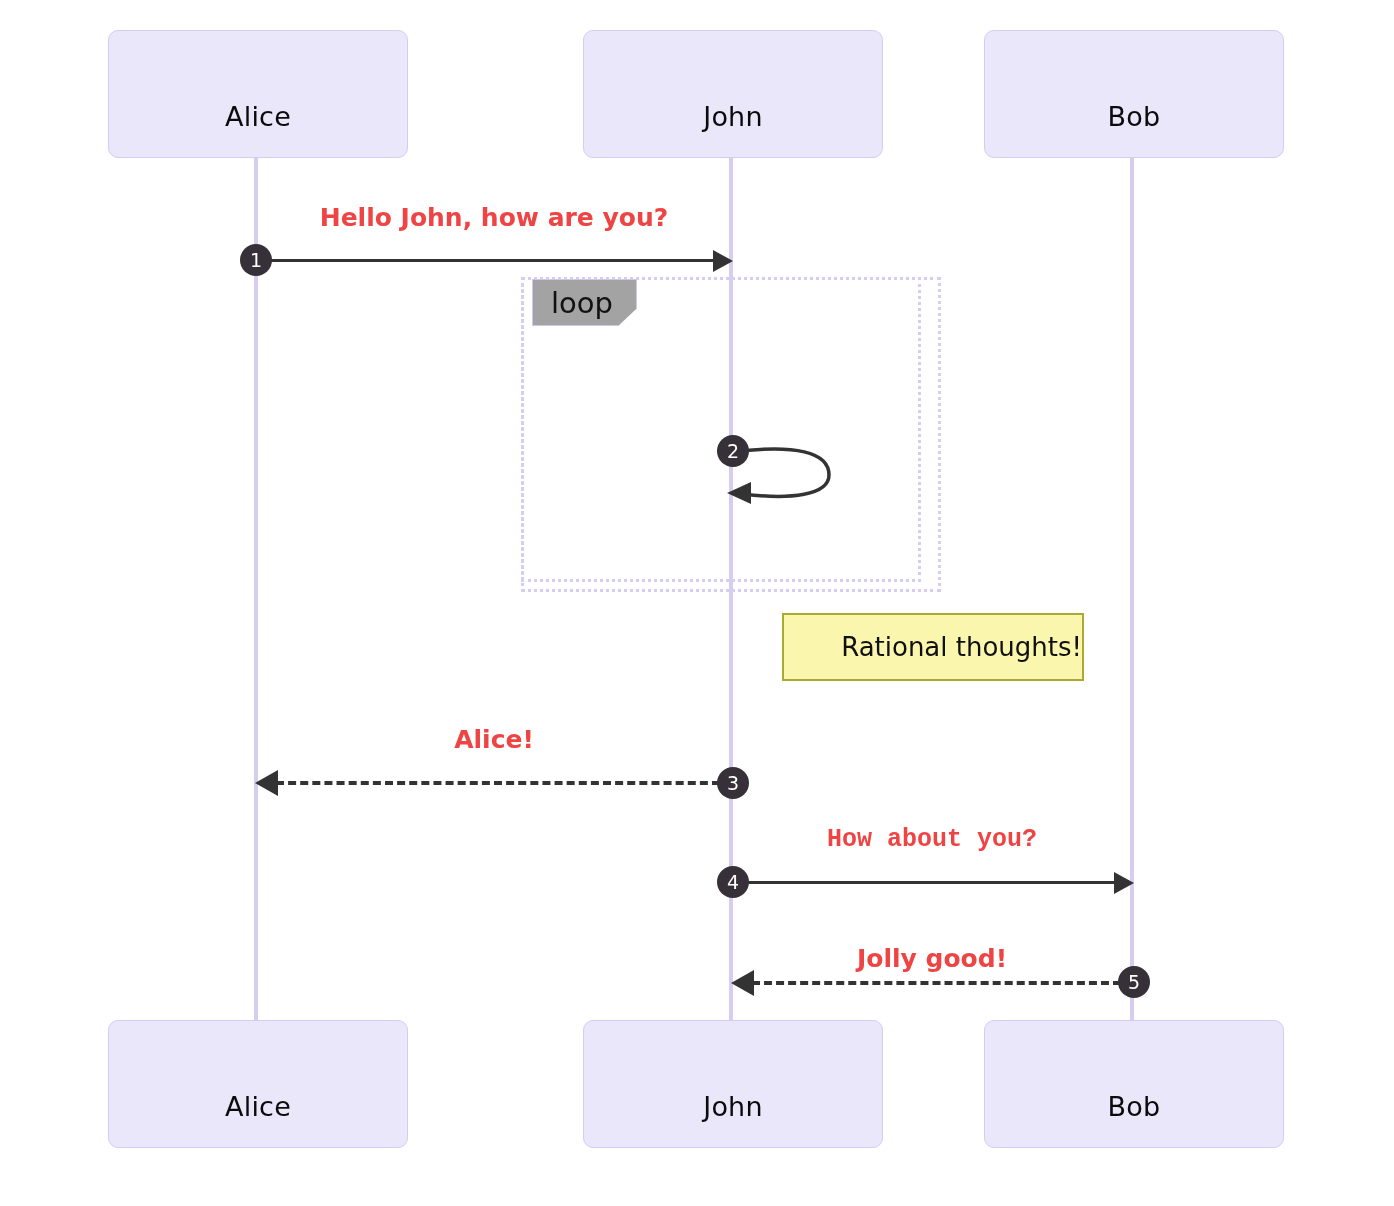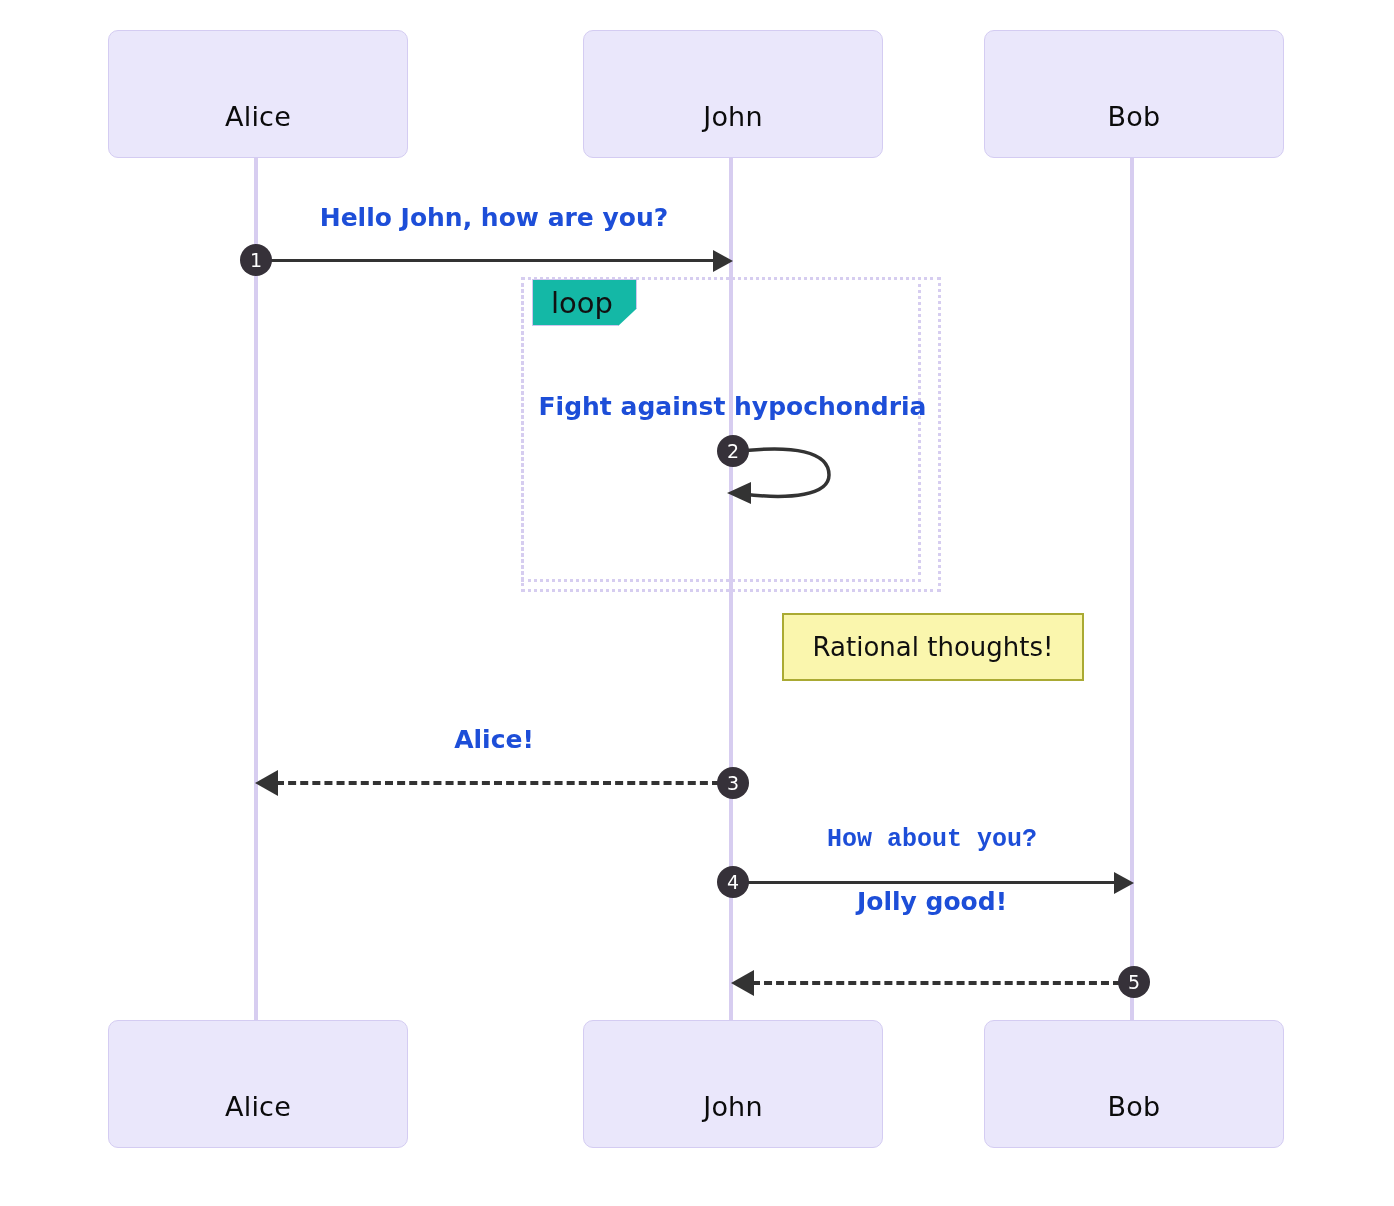--- a/index.html
+++ b/index.html
@@ -51,21 +51,21 @@
     border: 3px dotted #d6cdf0;
     background: transparent;
     z-index: 2;
   }
   .loop-box.inner {
     z-index: 2;
   }
   .loop-tab {
     position: absolute;
     box-sizing: border-box;
-    background: #14b8a6;
+    background: #a3a3a3;
     border: 1px solid #cfc6ee;
     -webkit-clip-path: polygon(0 0, 100% 0, 100% 62%, 82% 100%, 0 100%);
     clip-path: polygon(0 0, 100% 0, 100% 62%, 82% 100%, 0 100%);
     display: flex;
     align-items: center;
     z-index: 5;
   }
   .loop-tab-label {
     font-size: 29px;
     color: #111111;
@@ -81,35 +81,35 @@
     z-index: 5;
   }
   
   .note-box {
     position: absolute;
     box-sizing: border-box;
     background: #faf6ad;
     border: 2px solid #aaaa33;
     display: flex;
     align-items: center;
-    justify-content: center;
+    justify-content: flex-end;
     z-index: 5;
   }
   .note-label {
     font-size: 26px;
     color: #101010;
     font-family: "DejaVu Sans", sans-serif;
     white-space: nowrap;
   }
   
   .msg-label {
     position: absolute;
     font-size: 25px;
     font-weight: 700;
-    color: #1d4ed8;
+    color: #ef4444;
     font-family: "DejaVu Sans", sans-serif;
     white-space: nowrap;
     text-align: center;
     z-index: 5;
   }
   .msg-line {
     position: absolute;
     height: 0;
     border-top: 3px solid #333333;
     z-index: 3;
@@ -177,42 +177,41 @@
 
   <div class="loop-tab" style="left:532px; top:279px; width:105px; height:47px;">
     <span class="loop-tab-label">loop</span>
   </div>
 
   <div class="msg-label" style="left:256px; top:203px; width:476px;">Hello John, how are you?</div>
   <div class="msg-line" style="left:266px; top:259px; width:455px;"></div>
   <div class="arrow-head right" style="left:713px; top:250px;"></div>
   <div class="seq-badge" style="left:240px; top:244px;">1</div>
 
-  <div class="msg-label" style="left:525px; top:392px; width:415px;">Fight against hypochondria</div>
   <svg class="self-loop" style="left:725px; top:440px;" width="120" height="70" viewBox="0 0 120 70">
     <path d="M 8 12 C 70 4, 104 12, 104 35 C 104 55, 66 60, 18 54" fill="none" stroke="#333333" stroke-width="3.5"></path>
     <polygon points="26,42 26,64 2,53" fill="#333333"></polygon>
   </svg>
   <div class="seq-badge" style="left:717px; top:435px;">2</div>
 
   <div class="note-box" style="left:782px; top:613px; width:302px; height:68px;">
     <span class="note-label">Rational thoughts!</span>
   </div>
 
   <div class="msg-label" style="left:256px; top:725px; width:476px;">Alice!</div>
   <div class="msg-line dashed" style="left:276px; top:781px; width:444px;"></div>
   <div class="arrow-head left" style="left:255px; top:770px;"></div>
   <div class="seq-badge" style="left:717px; top:767px;">3</div>
 
   <div class="msg-label" style="left:731px; top:825px; width:402px;font-family:Liberation Mono, monospace;">How about you?</div>
   <div class="msg-line" style="left:742px; top:881px; width:380px;"></div>
   <div class="arrow-head right" style="left:1114px; top:872px;"></div>
   <div class="seq-badge" style="left:717px; top:866px;">4</div>
 
-  <div class="msg-label" style="left:731px; top:887px; width:402px;">Jolly good!</div>
+  <div class="msg-label" style="left:731px; top:944px; width:402px;">Jolly good!</div>
   <div class="msg-line dashed" style="left:752px; top:981px; width:369px;"></div>
   <div class="arrow-head left" style="left:731px; top:970px;"></div>
   <div class="seq-badge" style="left:1118px; top:966px;">5</div>
 
   <div class="actor-box" style="left:108px; top:1020px; width:300px; height:128px;">
     <span class="actor-label">Alice</span>
   </div>
   <div class="actor-box" style="left:583px; top:1020px; width:300px; height:128px;">
     <span class="actor-label">John</span>
   </div>

